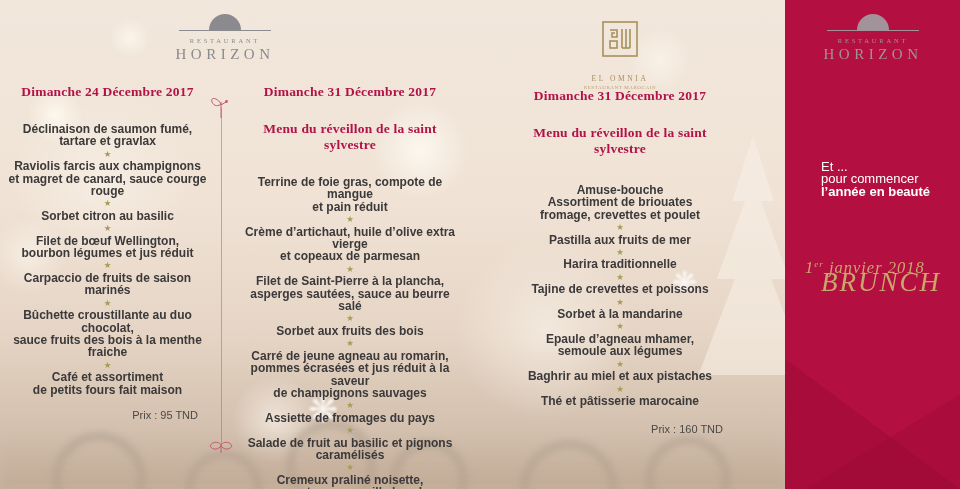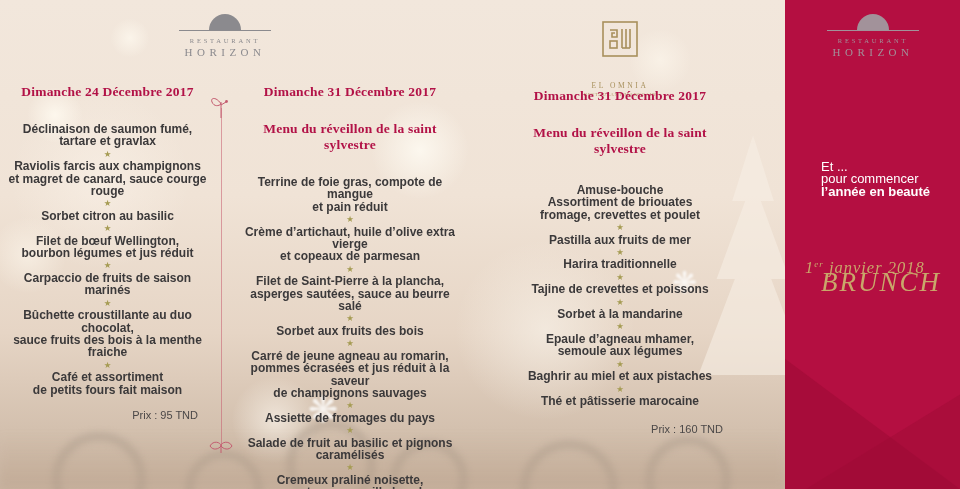--- a/index.html
+++ b/index.html
@@ -24,28 +24,28 @@
 
   
   .divider-line{position:absolute;left:221px;top:108px;width:1px;height:338px;background:rgba(198,92,112,.55);}
   .orn{position:absolute;}
 
   
   .logo{position:absolute;width:110px;text-align:center;font-family:"Liberation Serif",serif;}
   .sun{width:32px;height:16px;border-radius:16px 16px 0 0;margin:0 auto;}
   .sunline{height:1px;width:92px;margin:0 auto;}
   .logo .resto{font-size:6.5px;letter-spacing:2.8px;margin-top:6px;}
-  .logo .hname{font-size:11px;letter-spacing:4.5px;margin-top:2px;}
+  .logo .hname{font-size:15px;letter-spacing:4.5px;margin-top:2px;}
   .logo-top{left:170px;top:14px;color:var(--logogray);}
   .logo-top .sun{background:var(--logogray);} .logo-top .sunline{background:var(--logogray);}
   .logo-red{left:818px;top:14px;color:var(--logoredgray);}
   .logo-red .sun{background:var(--logoredgray);} .logo-red .sunline{background:var(--logoredgray);}
 
   .omnia{position:absolute;left:570px;top:21px;width:100px;text-align:center;font-family:"Liberation Serif",serif;}
-  .omnia .oname{font-size:7.5px;letter-spacing:2.6px;color:var(--omniagold);margin-top:20px;}
+  .omnia .oname{font-size:7.5px;letter-spacing:2.6px;color:var(--omniagold);margin-top:13px;}
   .omnia .osub{font-size:5px;letter-spacing:.6px;color:#b89e6e;margin-top:2px;}
 
   
   .col{position:absolute;text-align:center;}
   .c0{left:5px;top:84px;width:205px;}
   .c1{left:243px;top:84px;width:214px;}
   .c2{left:513px;top:88px;width:214px;}
   .date,.mtitle{font-family:"Liberation Serif",serif;font-weight:bold;font-size:13.5px;
     color:var(--accent);letter-spacing:.2px;}
   .mtitle{margin-top:21px;}

